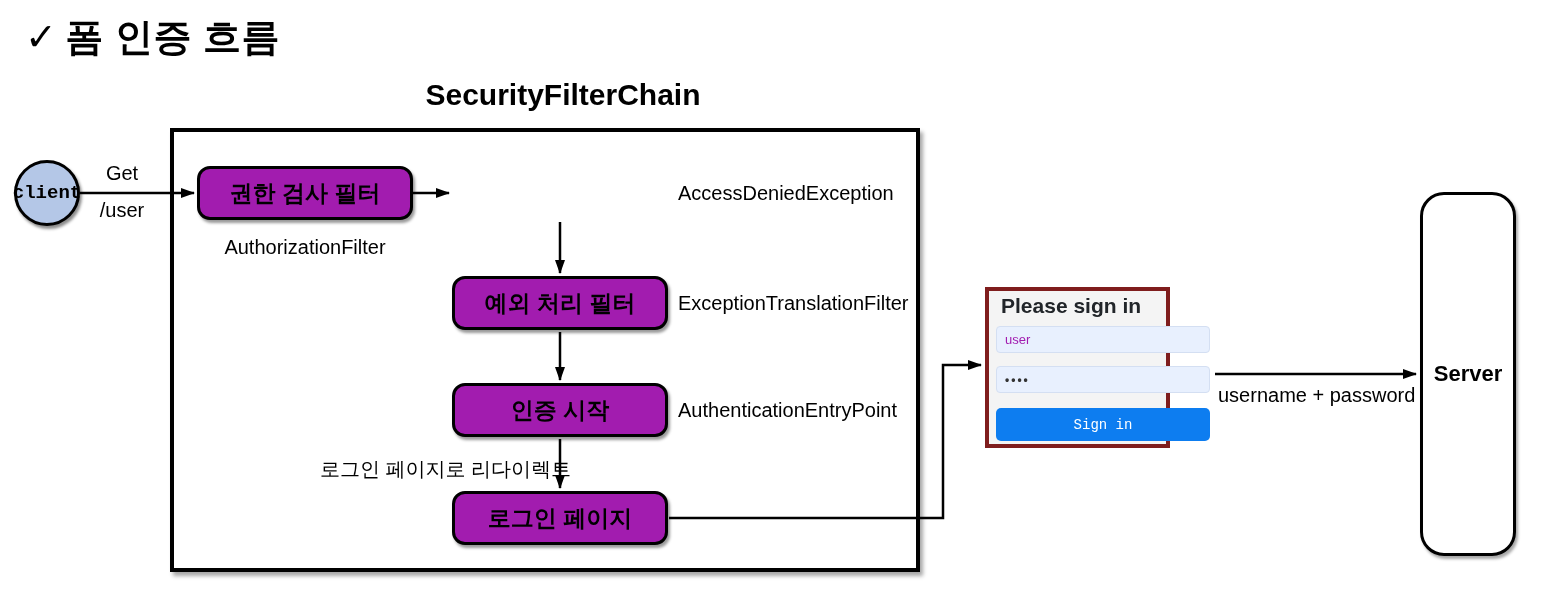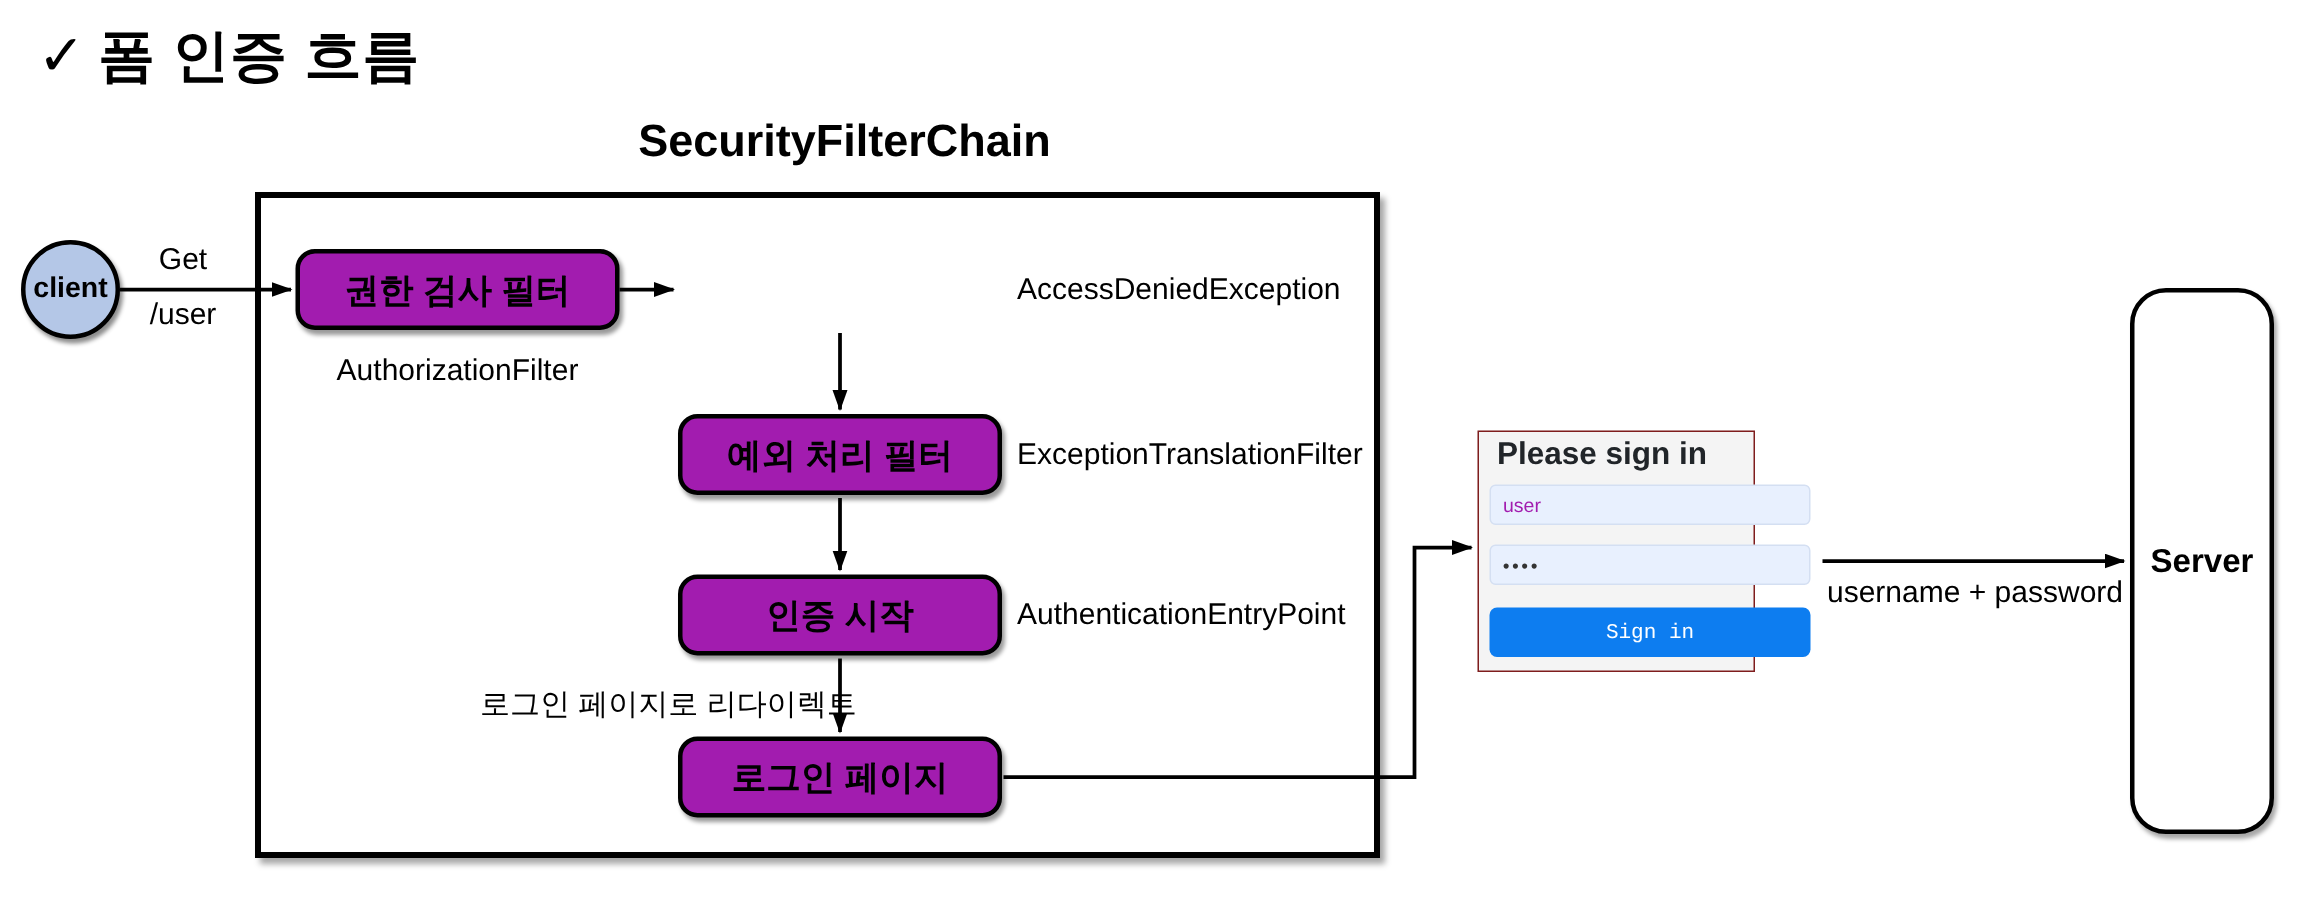--- a/index.html
+++ b/index.html
@@ -63,20 +63,21 @@
     position: absolute;
     left: 14px; top: 160px;
     width: 66px; height: 66px;
     border: 3px solid #000;
     border-radius: 50%;
     background: var(--client-fill, #b4c7e7);
     display: flex; align-items: center; justify-content: center;
     font-size: 19px; font-weight: 700;
     box-shadow: 2px 3px 3px rgba(0,0,0,0.45);
     z-index: 3;
+    font-family: Liberation Mono, monospace;
   }
 
   .req-label {
     position: absolute;
     left: 84px;
     width: 76px;
     text-align: center;
     font-size: 20px;
     z-index: 3;
     white-space: nowrap;
@@ -124,21 +125,21 @@
     z-index: 3;
     white-space: nowrap;
   }
 
   
   .signin {
     position: absolute;
     left: 985px; top: 287px;
     width: 185px; height: 161px;
     background: var(--panel-fill, #f4f4f4);
-    border: 1px solid #7f1d1d;
+    border: 4px solid #7f1d1d;
     z-index: 3;
   }
   .signin-heading {
     position: absolute;
     left: 12px; top: 3px;
     font-size: 21px;
     font-weight: 700;
     color: #212529;
   }
   .signin input {

